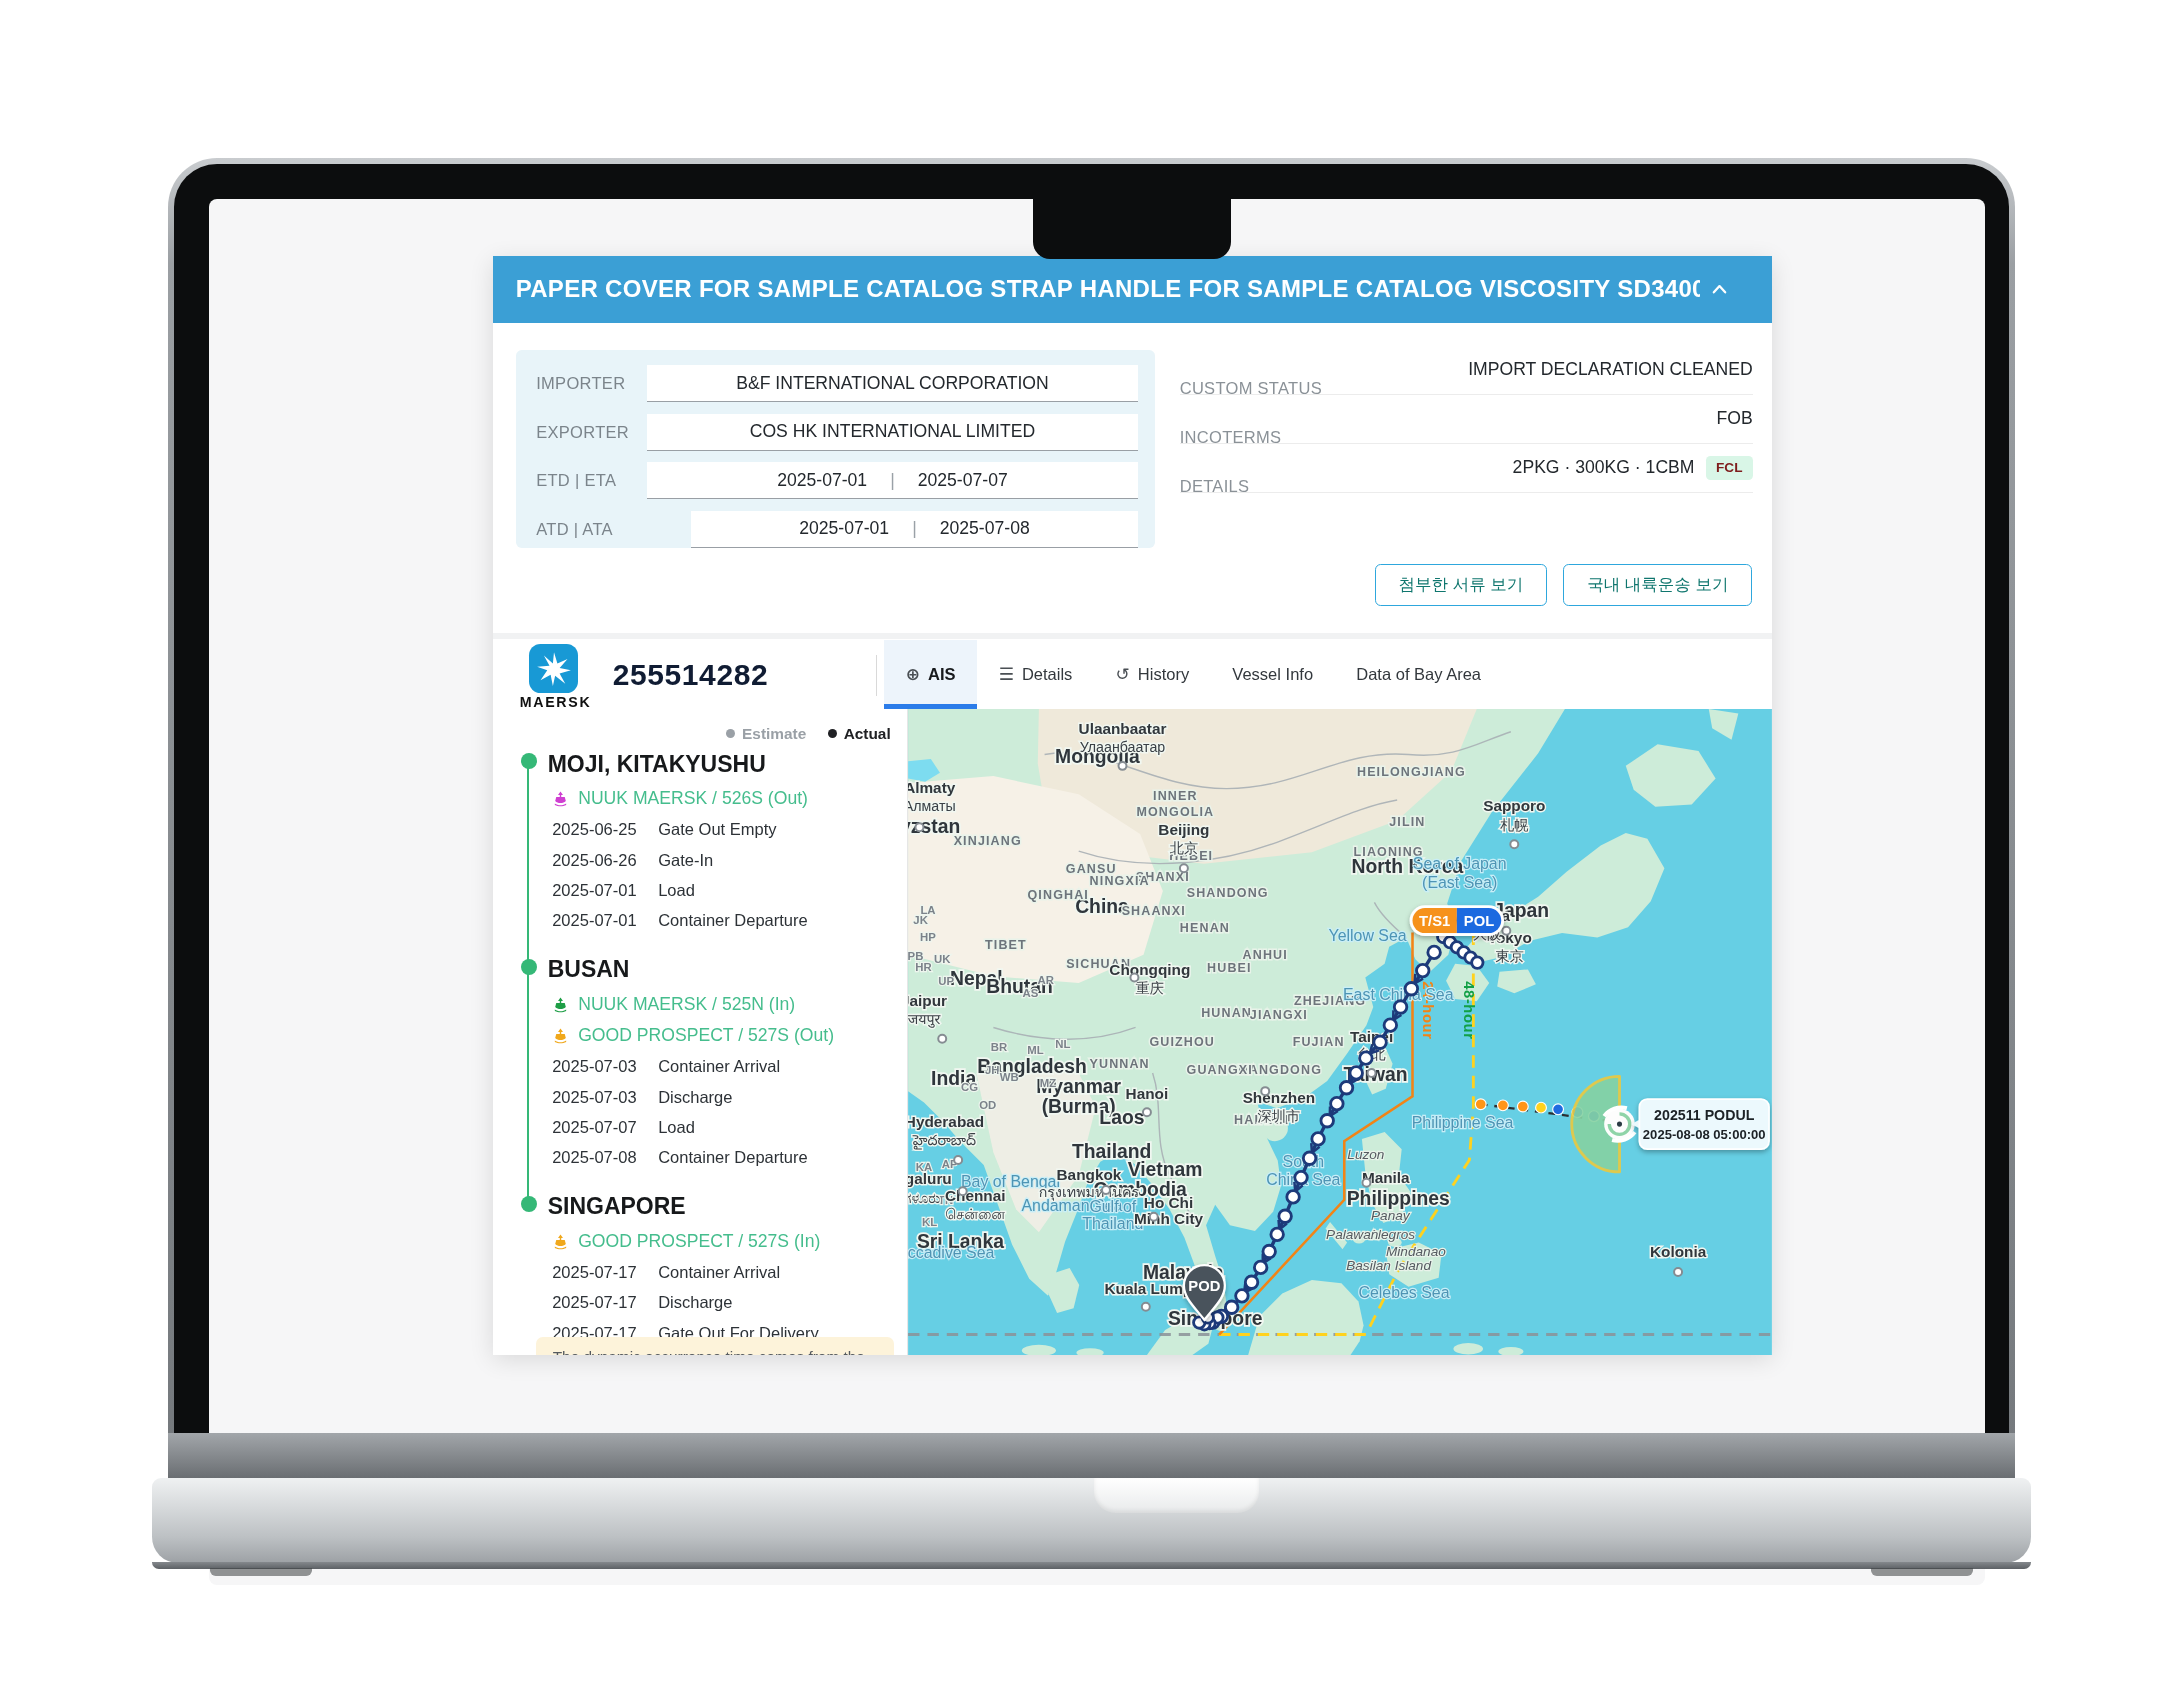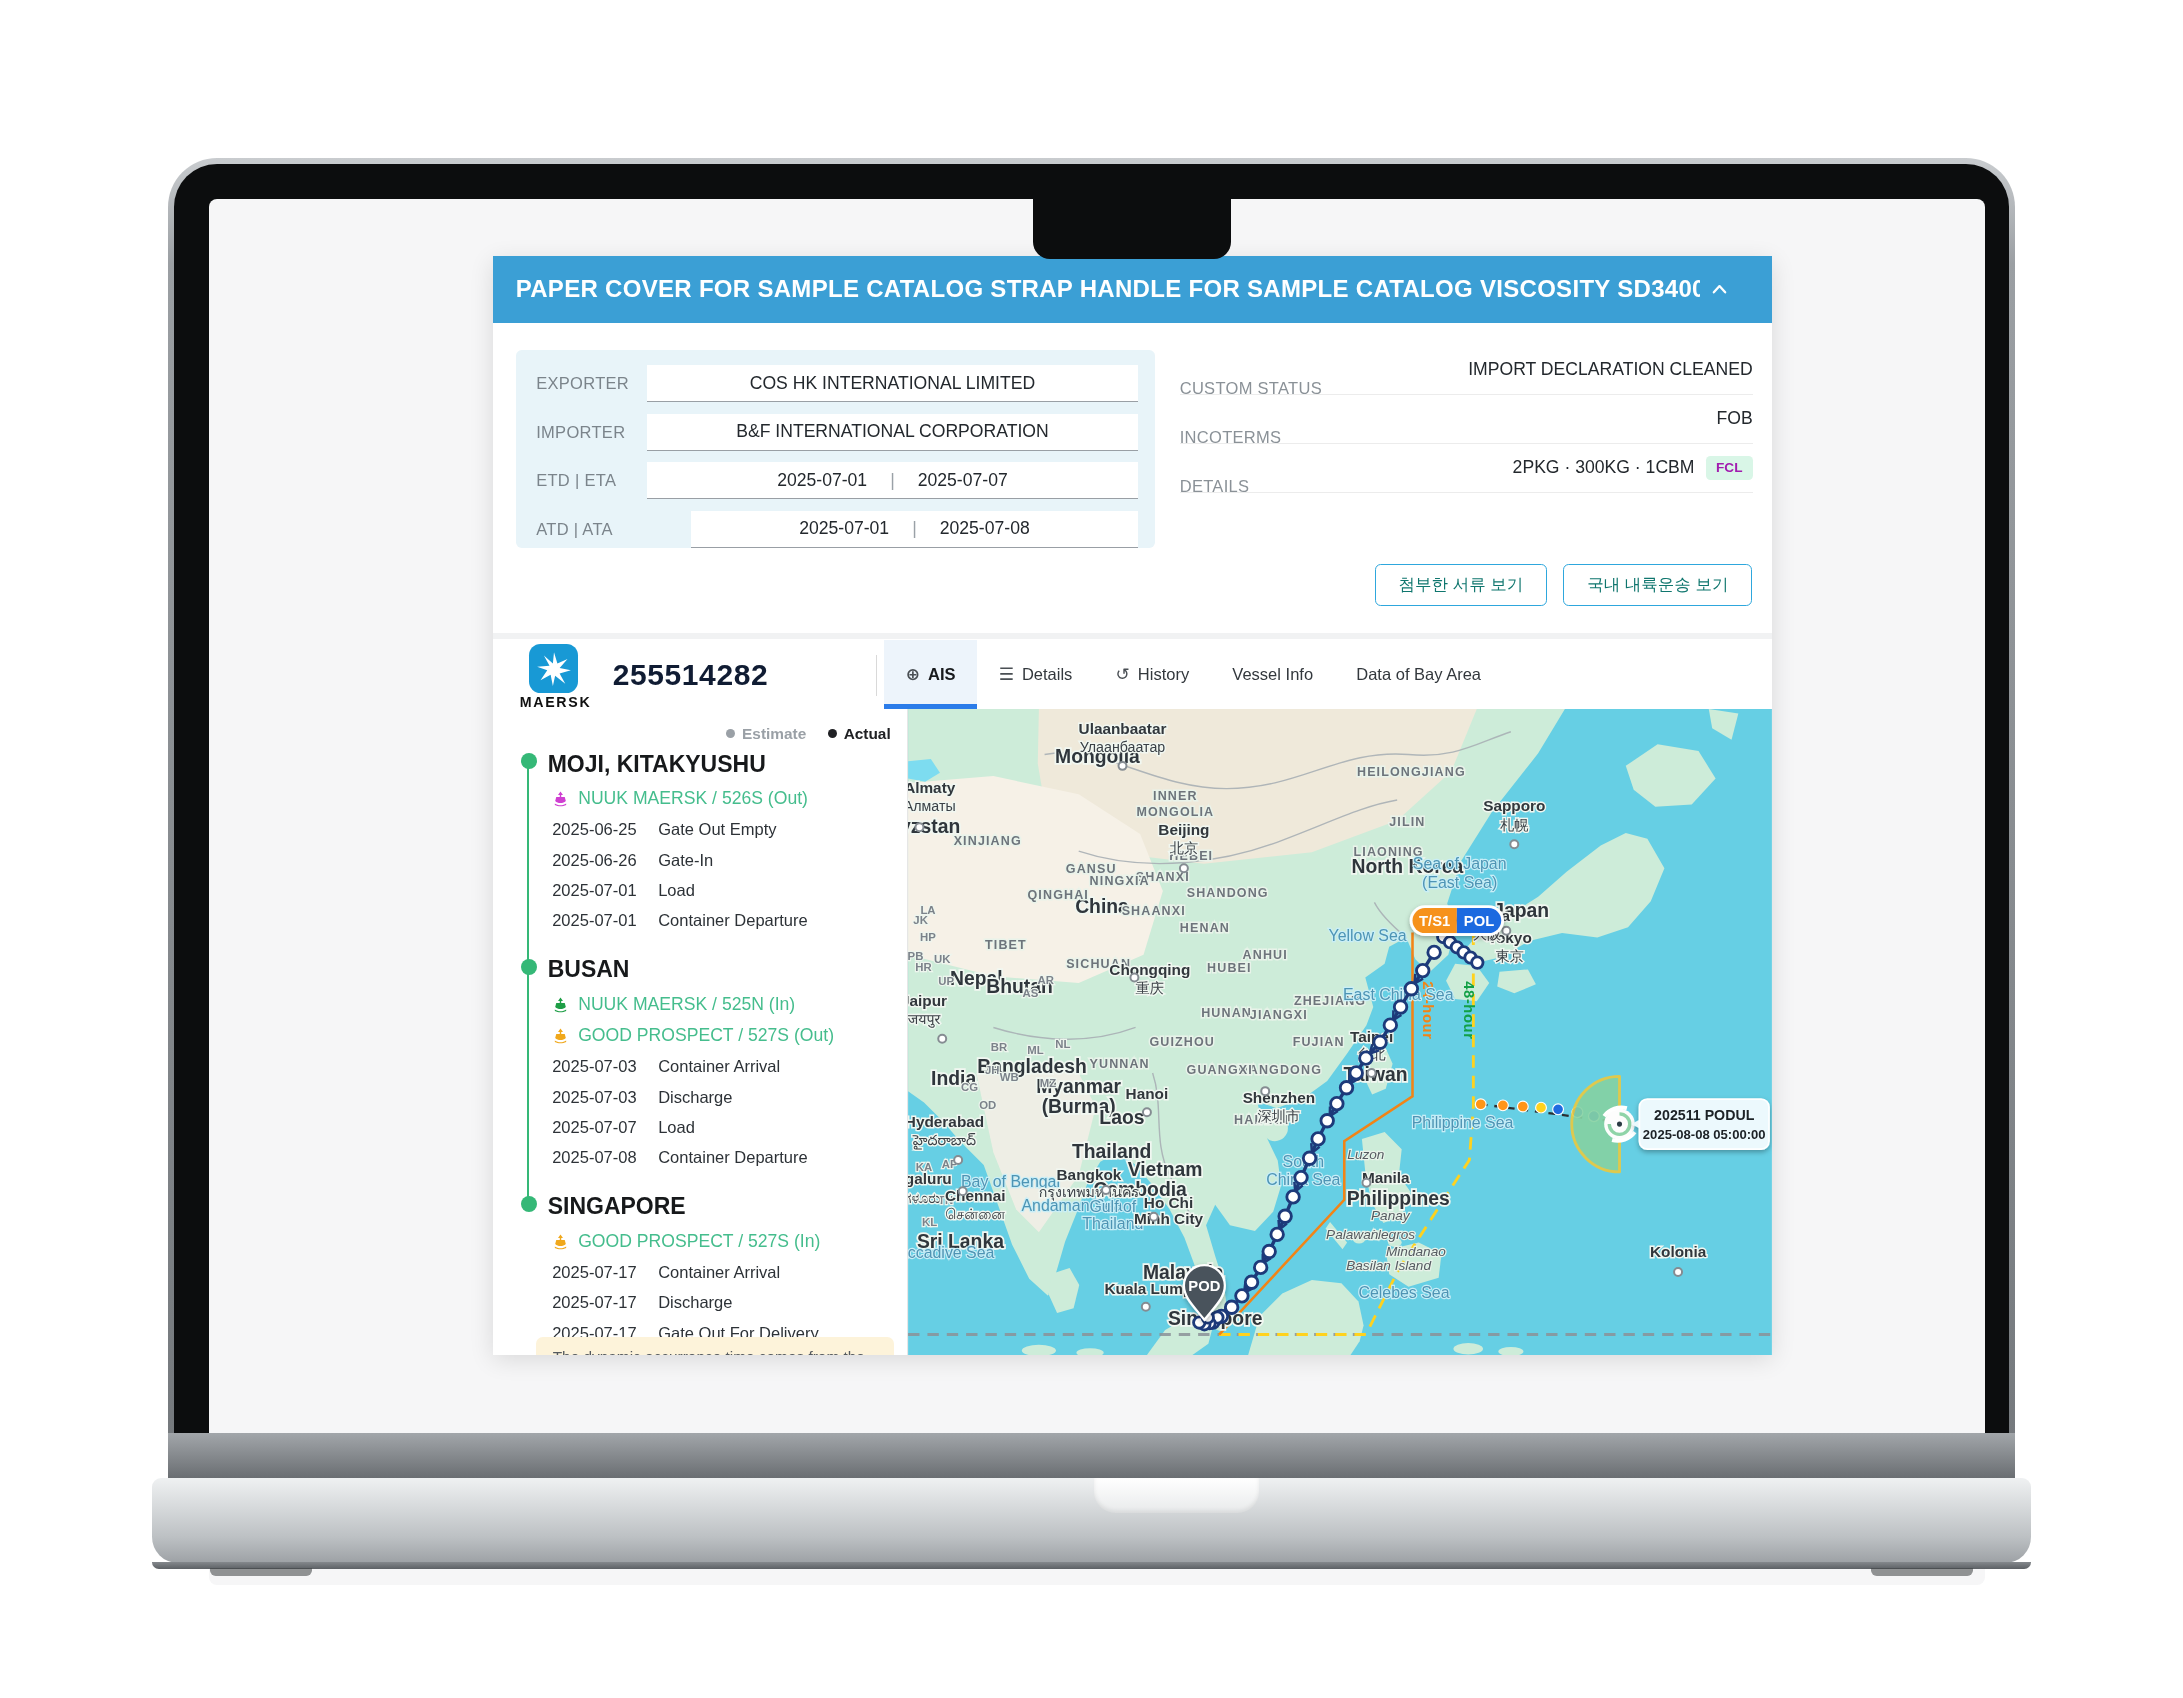--- a/index.html
+++ b/index.html
@@ -40,21 +40,21 @@
     border-radius:5.7px;box-sizing:border-box;padding:16px 17px 13.6px 20.5px;}
   .f-row{display:flex;align-items:center;height:36px;margin-bottom:12.5px;}
   .f-row:last-child{margin-bottom:0;gap:44px;}
   .f-label{width:111px;font-size:16.5px;color:#7b848b;letter-spacing:0.3px;}
   .f-value{flex:1;height:36px;background:#fff;border-bottom:1.7px solid #999fa5;display:flex;
     align-items:center;justify-content:center;font-size:17.6px;color:#23282d;gap:23px;}
   .info-right{position:absolute;left:687px;top:90px;width:573px;}
   .r-row{display:flex;align-items:center;height:48px;border-bottom:1.1px solid #ececec;}
   .r-label{font-size:16.5px;color:#8a9197;letter-spacing:0.3px;margin-top:38px;}
   .r-value{margin-left:auto;font-size:17.6px;color:#23282d;display:flex;align-items:center;gap:11.4px;}
-  .badge{background:#d9f6e7;color:#a21caf;font-size:13.6px;font-weight:bold;padding:4.5px 10.2px;
+  .badge{background:#d9f6e7;color:#7f1d1d;font-size:13.6px;font-weight:bold;padding:4.5px 10.2px;
     border-radius:4.5px;}
   .actions{position:absolute;right:19.3px;top:308px;display:flex;gap:16px;}
   .btn{background:#fff;border:1.7px solid #2ea7dd;color:#0f766e;font-size:16.5px;border-radius:5.7px;
     padding:9px 23px;cursor:pointer;font-family:inherit;}
   .section-gap{position:absolute;left:0;top:377px;width:100%;height:6.8px;background:#f1f2f3;}
   
   .carrier-row{position:absolute;left:0;top:384px;width:100%;height:69px;border-bottom:1.1px solid #e4e4e4;
     display:flex;align-items:flex-start;}
   .logo-block{margin-left:27px;margin-top:4.5px;width:68px;text-align:center;}
   .logo-sq{width:49px;height:49px;border-radius:11.4px;background:#1899d5;margin:0 auto;
@@ -116,26 +116,26 @@
           <div class="app-title">PAPER COVER FOR SAMPLE CATALOG STRAP HANDLE FOR SAMPLE CATALOG VISCOSITY SD3400 STABILLIZ⋯</div>
           <div class="collapse-btn">
             <svg width="25" height="25" viewBox="0 0 44 44">
                 <polyline points="12,27 22,16 32,27" fill="none" stroke="#ffffff" stroke-width="4" stroke-linecap="round" stroke-linejoin="round"></polyline>
               </svg>
           </div>
         </div>
 
         <div class="info-left" id="left-rows">
             <div class="f-row">
+              <div class="f-label">IMPORTER</div>
+              <div class="f-value">B&amp;F INTERNATIONAL CORPORATION</div>
+            </div>
+            <div class="f-row">
               <div class="f-label">EXPORTER</div>
               <div class="f-value">COS HK INTERNATIONAL LIMITED</div>
-            </div>
-            <div class="f-row">
-              <div class="f-label">IMPORTER</div>
-              <div class="f-value">B&amp;F INTERNATIONAL CORPORATION</div>
             </div>
             <div class="f-row">
               <div class="f-label">ETD | ETA</div>
               <div class="f-value">
                 <span>2025-07-01</span>
                 <span style="color: rgb(154, 161, 167);">|</span>
                 <span>2025-07-07</span>
               </div>
             </div>
             <div class="f-row">

